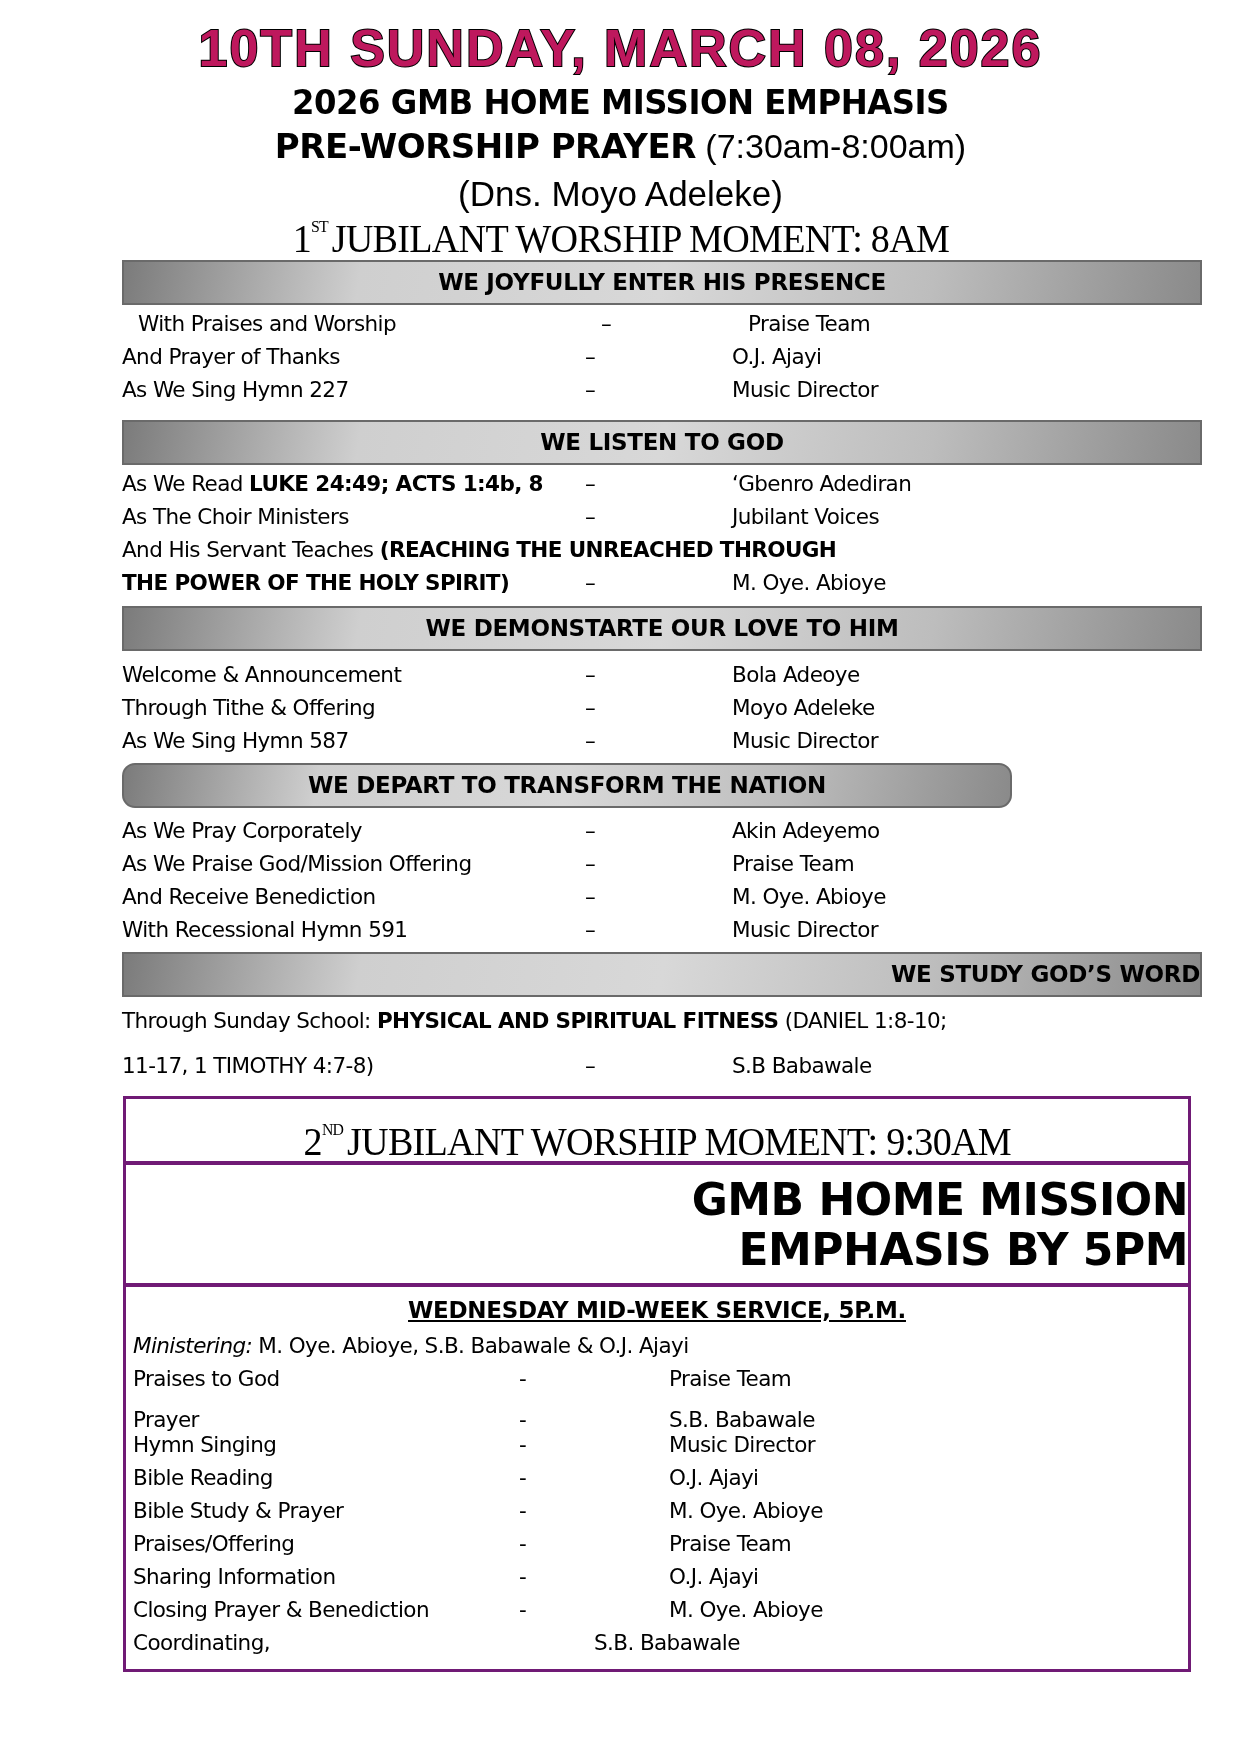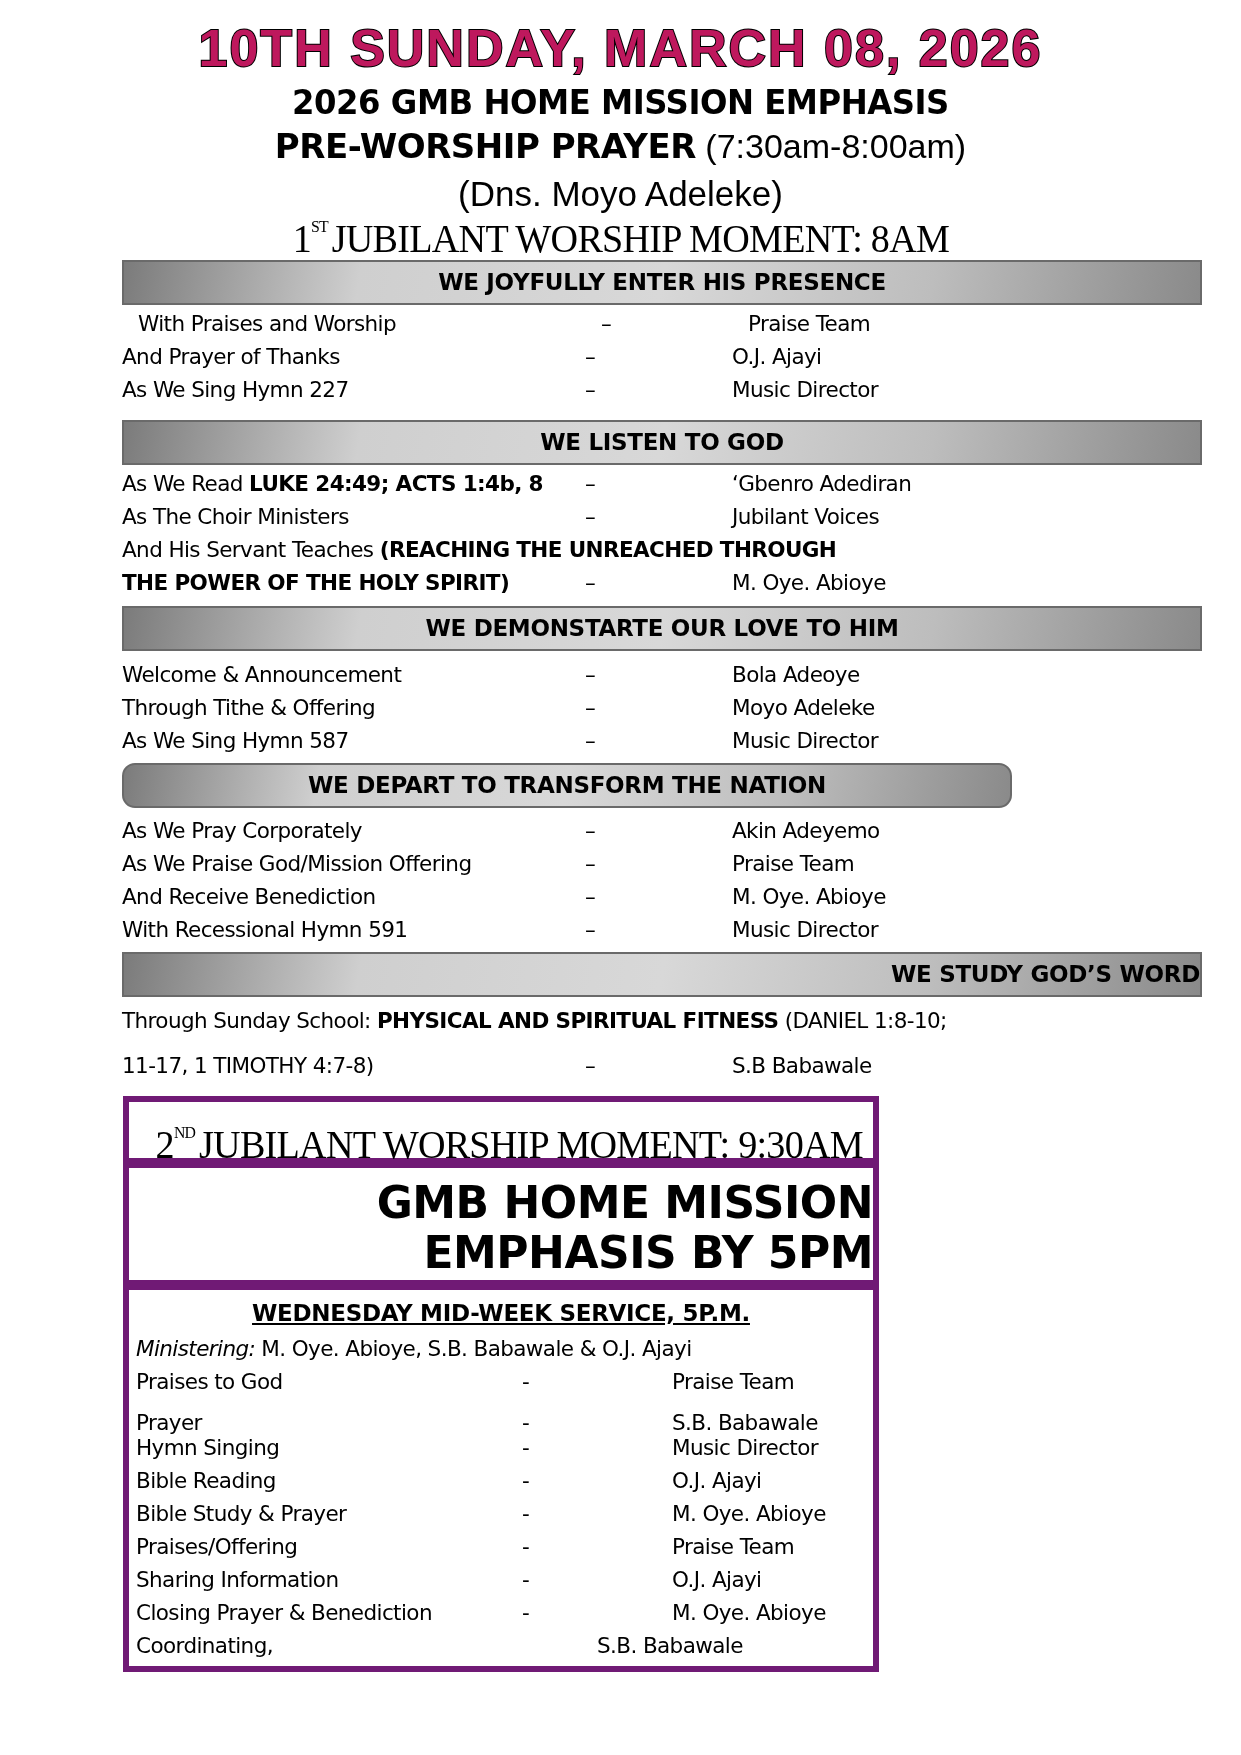--- a/index.html
+++ b/index.html
@@ -28,21 +28,21 @@
     text-align: center; font-family: "DejaVu Sans", sans-serif; font-weight: bold;
     font-size: 23px; line-height: 41px; letter-spacing: -0.3px;
   }
 
   .row { position: absolute; left: 122px; width: 900px; height: 33px; font-size: 21.5px; line-height: 33px; white-space: nowrap; font-family: "DejaVu Sans", sans-serif; letter-spacing: -0.6px; }
   .row .c1 { position: absolute; left: 0; }
   .row .c2 { position: absolute; left: 463px; }
   .row .c3 { position: absolute; left: 610px; }
   .row b { font-weight: bold; margin-top: 28px; }
 
-  .box { position: absolute; left: 123px; width: 756px; border: 6px solid #701a75; box-sizing: border-box; }
+  .box { position: absolute; left: 123px; width: 1068px; border: 3px solid #701a75; box-sizing: border-box; }
   .box2-head { top: 1096px; height: 68px; text-align: center; }
   .box2-head .serif-heading { line-height: 62px; display: inline-block; }
   .box2-mid { top: 1162px; height: 124px; text-align: right; font-family: "DejaVu Sans", sans-serif; font-weight: bold; font-size: 44px; line-height: 50px; padding-top: 10px; letter-spacing: -0.5px; }
   .box2-low { top: 1284px; height: 388px; }
 
   .wed-title { position: absolute; left: 0; width: 100%; top: 10px; text-align: center; font-weight: bold; font-size: 23px; text-decoration: underline; letter-spacing: -0.3px; }
   .wrow { position: absolute; left: 7px; width: 880px; height: 33px; font-size: 21.5px; line-height: 33px; white-space: nowrap; letter-spacing: -0.6px; }
   .wrow .c1 { position: absolute; left: 0; }
   .wrow .c2 { position: absolute; left: 386px; }
   .wrow .c3 { position: absolute; left: 536px; }

